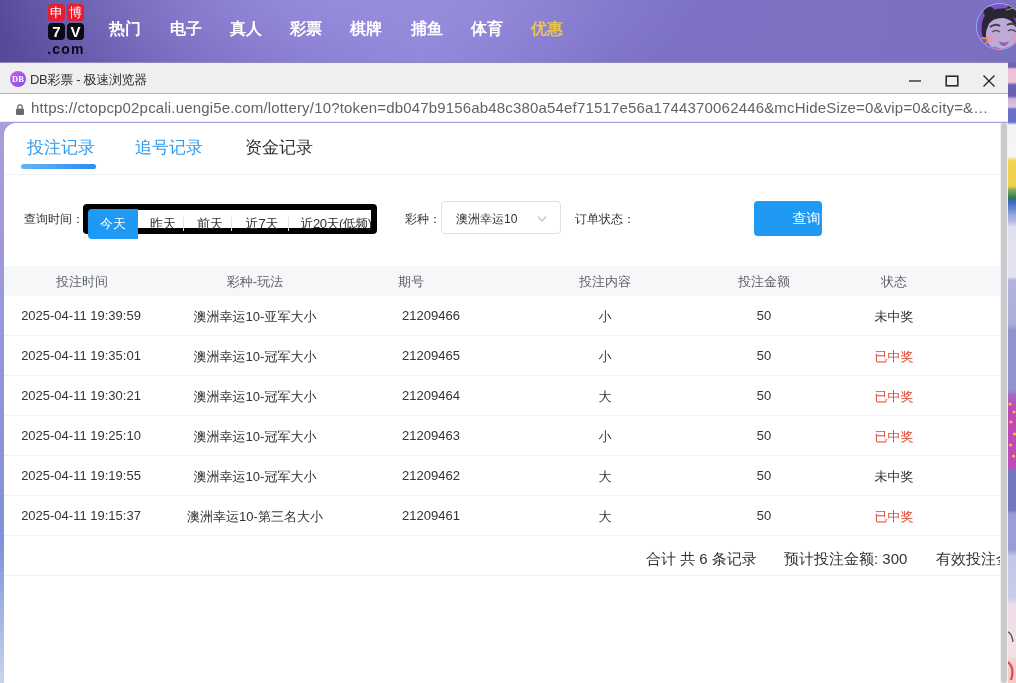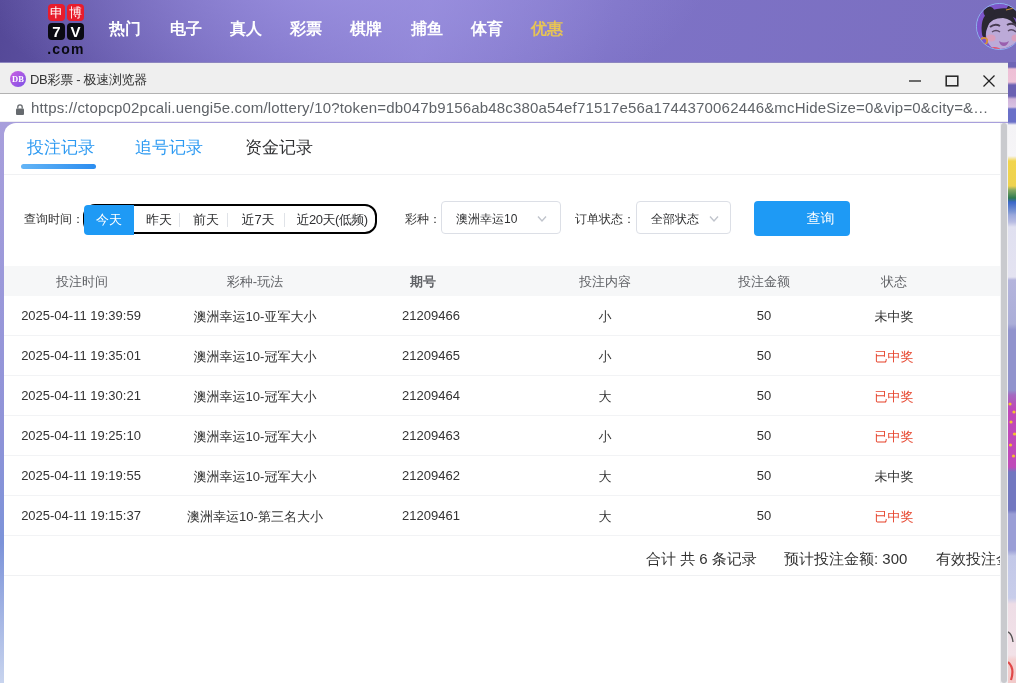--- a/index.html
+++ b/index.html
@@ -71,27 +71,27 @@
   
   .tab { position:absolute; top:15px; font-size:17px; line-height:20px; }
   .tab.blue { color:#2d9af2; }
   .tab.dark { color:#303133; }
   .tab-underline { position:absolute; left:17px; top:41px; width:75px; height:4.5px; border-radius:2.5px;
      background:linear-gradient(to right,#64b5f6,#2b8df0); }
   .tab-border { position:absolute; left:0; top:51px; width:996px; height:1px; background:#f0f1f3; }
 
   
   .flabel { position:absolute; top:88px; font-size:12px; color:#333; }
-  .btngroup { position:absolute; left:79px; top:81px; width:294px; height:30px; border:2px solid #000000; border-radius:12px; background:#fff; }
+  .btngroup { position:absolute; left:79px; top:81px; width:294px; height:30px; border:6px solid #000000; border-radius:4px; background:#fff; }
   .btn-today { position:absolute; left:-1px; top:-1px; width:50px; height:30px; background:#1e9af5; border-radius:4px 0 0 4px; color:#fff; font-size:13px; text-align:center; line-height:30px; }
   .bg-item { position:absolute; top:0; height:28px; line-height:28px; font-size:13px; color:#303133; text-align:center; }
   .bg-sep { position:absolute; top:7px; width:1px; height:14px; background:#e0e3e8; }
   .select { position:absolute; top:78px; height:33px; border:1px solid #dcdfe6; border-radius:4px; background:#fff; font-size:12px; color:#303133; }
   .chev { position:absolute; width:10px; height:10px; }
-  .querybtn { position:absolute; left:750px; top:78px; width:96px; height:35px; background:#1e9af5; border-radius:4px; color:#fff; font-size:14px; text-align:center; line-height:35px;padding-left:37px; }
+  .querybtn { position:absolute; left:750px; top:78px; width:68px; height:35px; background:#1e9af5; border-radius:4px; color:#fff; font-size:14px; text-align:center; line-height:35px;padding-left:37px; }
 
   
   .thead { position:absolute; left:0; top:143px; width:996px; height:30px; background:#f6f7f8; }
   .trow { position:absolute; left:0; width:996px; height:40px; border-bottom:1px solid #f2f3f5; }
   .cell { position:absolute; transform:translateX(-50%); font-size:13px; color:#333; white-space:nowrap; }
   .hcell { color:#606266; }
   .red { color:#e7462f; }
   .summary { position:absolute; left:0; top:413px; width:996px; height:40px; border-bottom:1px solid #f0f1f3; font-size:15px; color:#333; }
 </style>
 </head>
@@ -198,32 +198,26 @@
           <div class="bg-item" style="left:200px; width:94px; letter-spacing:-0.5px;">近20天(低频)</div>
         </div>
         <div class="flabel" style="left:401px;">彩种：</div>
         <div class="select" style="left:437px; width:120px;">
           <span style="position:absolute; left:14px; top:9px;">澳洲幸运10</span>
           <svg class="chev" style="left:95px; top:12px;" viewBox="0 0 10 10">
             <path d="M1 2.5 L5 7 L9 2.5" fill="none" stroke="#c0c4cc" stroke-width="1.4"></path>
           </svg>
         </div>
         <div class="flabel" style="left:571px;">订单状态：</div>
-        <div class="select" style="left:632px; width:95px;">
-          <span style="position:absolute; left:14px; top:9px;">全部状态</span>
-          <svg class="chev" style="left:72px; top:12px;" viewBox="0 0 10 10">
-            <path d="M1 2.5 L5 7 L9 2.5" fill="none" stroke="#c0c4cc" stroke-width="1.4"></path>
-          </svg>
-        </div>
         <div class="querybtn">查询</div>
 
         <div class="thead">
           <span class="cell hcell" style="left:78px; top:7px;">投注时间</span>
           <span class="cell hcell" style="left:251px; top:7px;">彩种-玩法</span>
-          <span class="cell hcell" style="left:419px; top:7px;font-weight:bold;">期号</span>
+          <span class="cell hcell" style="left:407px; top:7px;">期号</span>
           <span class="cell hcell" style="left:601px; top:7px;">投注内容</span>
           <span class="cell hcell" style="left:760px; top:7px;">投注金额</span>
           <span class="cell hcell" style="left:890px; top:7px;">状态</span>
         </div>
         <div class="trow" style="top:173px;">
           <span class="cell" style="left:77px; top:12px;">2025-04-11 19:39:59</span>
           <span class="cell" style="left:251px; top:12px;">澳洲幸运10-亚军大小</span>
           <span class="cell" style="left:427px; top:12px;">21209466</span>
           <span class="cell" style="left:601px; top:12px;">小</span>
           <span class="cell" style="left:760px; top:12px;">50</span>

